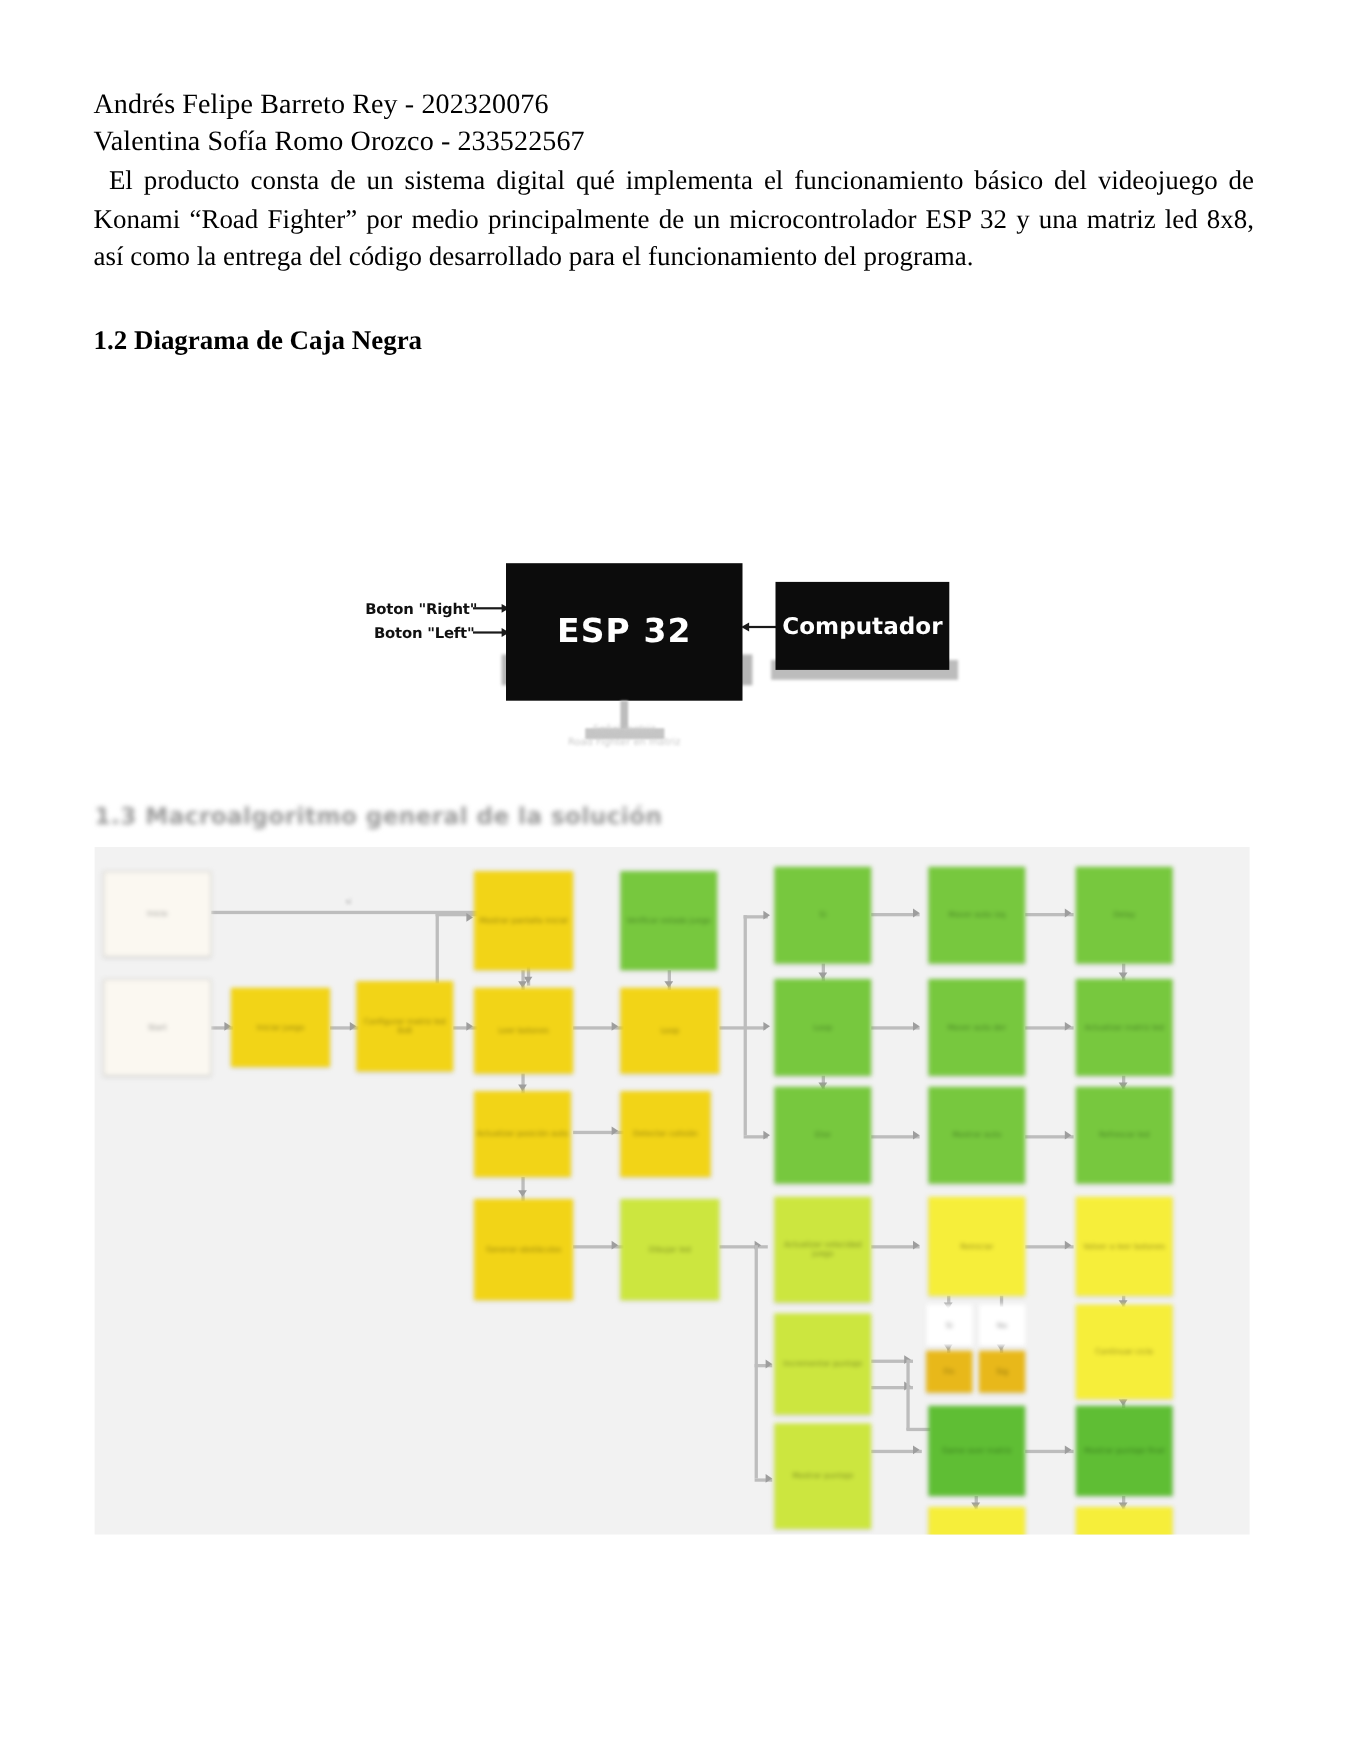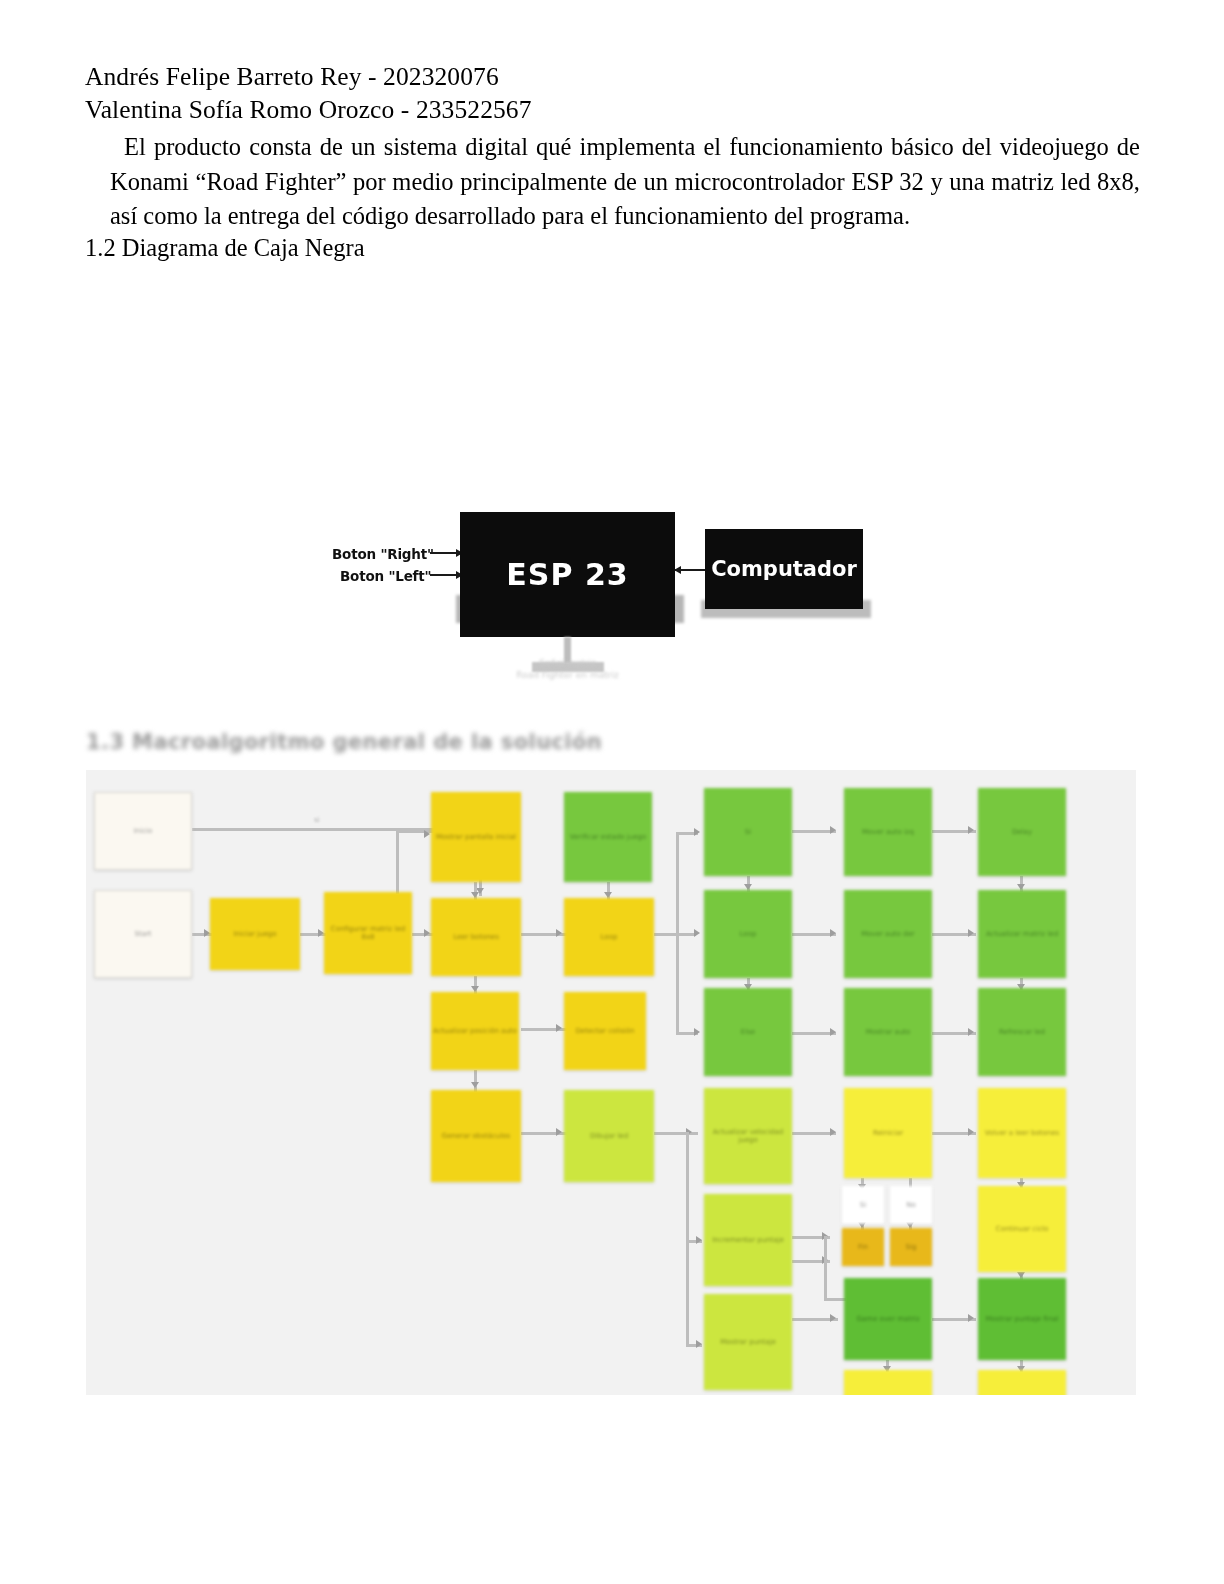--- a/index.html
+++ b/index.html
@@ -19,21 +19,21 @@
   .page {
     position: absolute;
     inset: 0;
     background: #ffffff;
   }
 
   
   .doc-body {
     position: absolute;
     left: 85px;
-    top: 60px;
+    top: 78px;
     width: 1055px;
   }
 
   .author-line {
     font-size: 25.5px;
     line-height: 33px;
     letter-spacing: 0.1px;
   }
 
   .doc-title {
@@ -57,26 +57,26 @@
     margin-top: 44px;
   }
 
   .para {
     font-size: 24.5px;
     line-height: 34.5px;
     text-align: justify;
     text-justify: inter-word;
     margin-top: 4px;
     text-indent: 14px;
-    margin-left: 25px;
   }
 
   .h-sub-2 {
     font-size: 24.5px;
-    font-weight: normal;
+    font-weight: bold;
+    margin-top: 44px;
   }
 
   
   .blackbox-fig {
     position: absolute;
     left: 320px;
     top: 502px;
     width: 580px;
     height: 196px;
   }
@@ -287,21 +287,21 @@
 
   <div class="blackbox-fig">
 
     <div class="bb-label" id="bb-lbl-right">Boton "Right"</div>
     <div class="bb-label" id="bb-lbl-left">Boton "Left"</div>
 
     <div class="bb-arrow" id="bb-arr-right"></div>
     <div class="bb-arrow" id="bb-arr-left"></div>
 
     <div class="bb-shadow" id="bb-esp-shadow"></div>
-    <div class="bb-box" id="bb-esp">ESP 23</div>
+    <div class="bb-box" id="bb-esp">ESP 32</div>
     <div id="bb-esp-stand"></div>
     <div id="bb-esp-base"></div>
 
     <div class="bb-outlabel">
       <span>Señal matriz</span><br>
       <span>Road Fighter en matriz</span>
     </div>
 
     <div class="bb-arrow rev" id="bb-arr-pc"></div>
     <div class="bb-shadow" id="bb-pc-shadow"></div>

